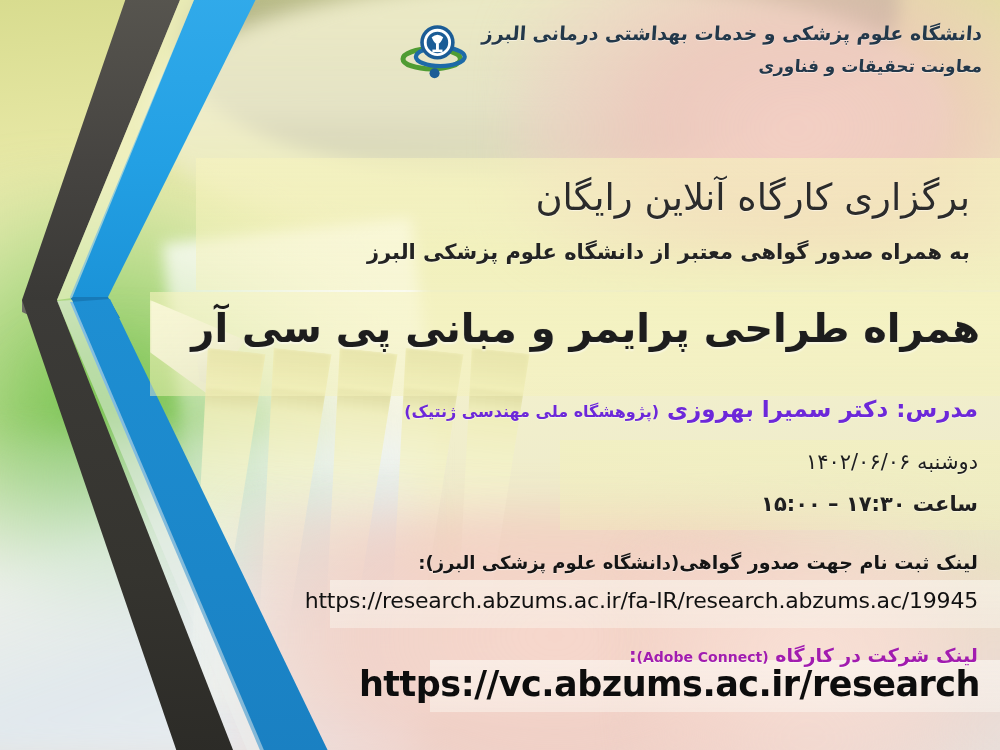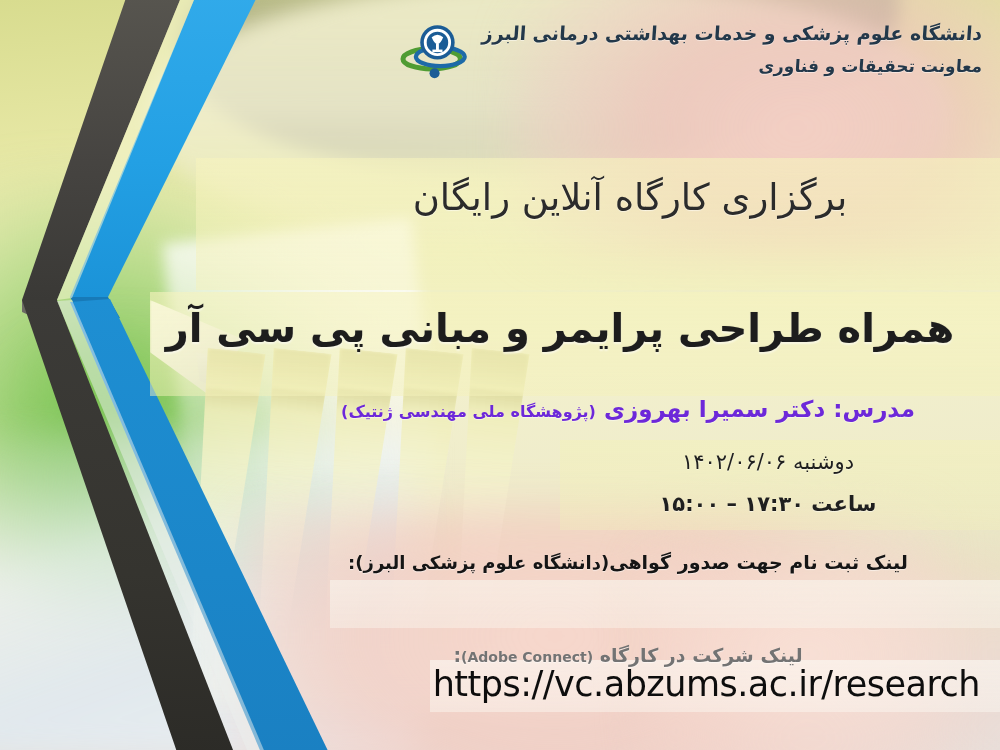--- a/index.html
+++ b/index.html
@@ -166,21 +166,21 @@
   .univ-line-2{
     font-size:17px;font-weight:700;color:#23384a;
     margin-top:12px;margin-left:40px;
     white-space:nowrap;
     transform:skewX(-4deg);
     text-shadow:0 1px 0 rgba(255,255,255,.45);
   }
   .logo{width:72px;height:66px;flex:0 0 auto;margin-top:2px;}
 
   
-  .txt{position:absolute;z-index:7;direction:rtl;text-align:center;}
+  .txt{position:absolute;z-index:7;direction:rtl;text-align:right;}
 
   .t-headline{
     right:30px;top:175px;width:680px;
     font-size:37px;font-weight:400;color:#2b2b2b;
     line-height:1.25;
     text-shadow:0 1px 1px rgba(255,255,255,.5);
   }
   .t-sub{
     right:30px;top:240px;width:700px;
     font-size:21px;font-weight:700;color:#232323;
@@ -215,28 +215,28 @@
   }
   .t-reg-label .small{font-size:18px;font-weight:700;}
   .t-reg-url{
     right:22px;top:588px;width:960px;
     direction:ltr;text-align:right;
     font-size:22px;font-weight:400;color:#111111;
     letter-spacing:-.2px;
   }
   .t-vc-label{
     right:22px;top:644px;width:700px;
-    font-size:19px;font-weight:700;color:#737373;
+    font-size:19px;font-weight:700;color:#a21caf;
     text-shadow:0 1px 1px rgba(255,255,255,.55);
   }
   .t-vc-label .ac{font-size:14px;font-weight:700;}
   .t-vc-url{
     right:20px;top:664px;width:960px;
     direction:ltr;text-align:right;
-    font-size:35px;font-weight:400;color:#0d0d0d;
+    font-size:35px;font-weight:700;color:#0d0d0d;
     letter-spacing:-.5px;
   }
 </style>
 </head>
 <body>
 
 <div class="poster">
 
   <div class="bg-base"></div>
   <div class="bg-green-a"></div>
@@ -342,36 +342,38 @@
       <circle cx="52" cy="34" r="17" fill="none" stroke="#ffffff" stroke-width="4"></circle>
       <path d="M44 27 q8 -7 16 0 q-3 8 -8 10 q-5 -2 -8 -10 z" fill="#ffffff"></path>
       <rect x="50" y="36" width="4" height="10" fill="#ffffff"></rect>
       <rect x="45" y="44" width="14" height="3.5" fill="#ffffff"></rect>
       <circle cx="48" cy="77" r="7" fill="#1b5c96"></circle>
     </svg>
   </div>
 
   <div class="txt t-headline">برگزاری کارگاه آنلاین رایگان</div>
 
+  <div class="txt t-sub">به همراه صدور گواهی معتبر از دانشگاه علوم پزشکی البرز</div>
 
   <div class="txt t-title">همراه طراحی پرایمر و مبانی پی سی آر</div>
 
   <div class="txt t-teacher">
     <span>مدرس: دکتر سمیرا بهروزی</span>
     <span class="aff">(پژوهشگاه ملی مهندسی ژنتیک)</span>
   </div>
 
   <div class="txt t-date">دوشنبه ۱۴۰۲/۰۶/۰۶</div>
 
   <div class="txt t-time">ساعت ۱۷:۳۰ – ۱۵:۰۰</div>
 
   <div class="txt t-reg-label">
     <span>لینک ثبت نام جهت صدور گواهی</span><span class="small">(دانشگاه علوم پزشکی البرز):</span>
   </div>
 
+  <div class="txt t-reg-url">https://research.abzums.ac.ir/fa-IR/research.abzums.ac/19945</div>
 
   <div class="txt t-vc-label">
     <span>لینک شرکت در کارگاه</span>
     <span class="ac">(Adobe Connect)</span><span>:</span>
   </div>
 
   <div class="txt t-vc-url">https://vc.abzums.ac.ir/research</div>
 
 </div>
 

